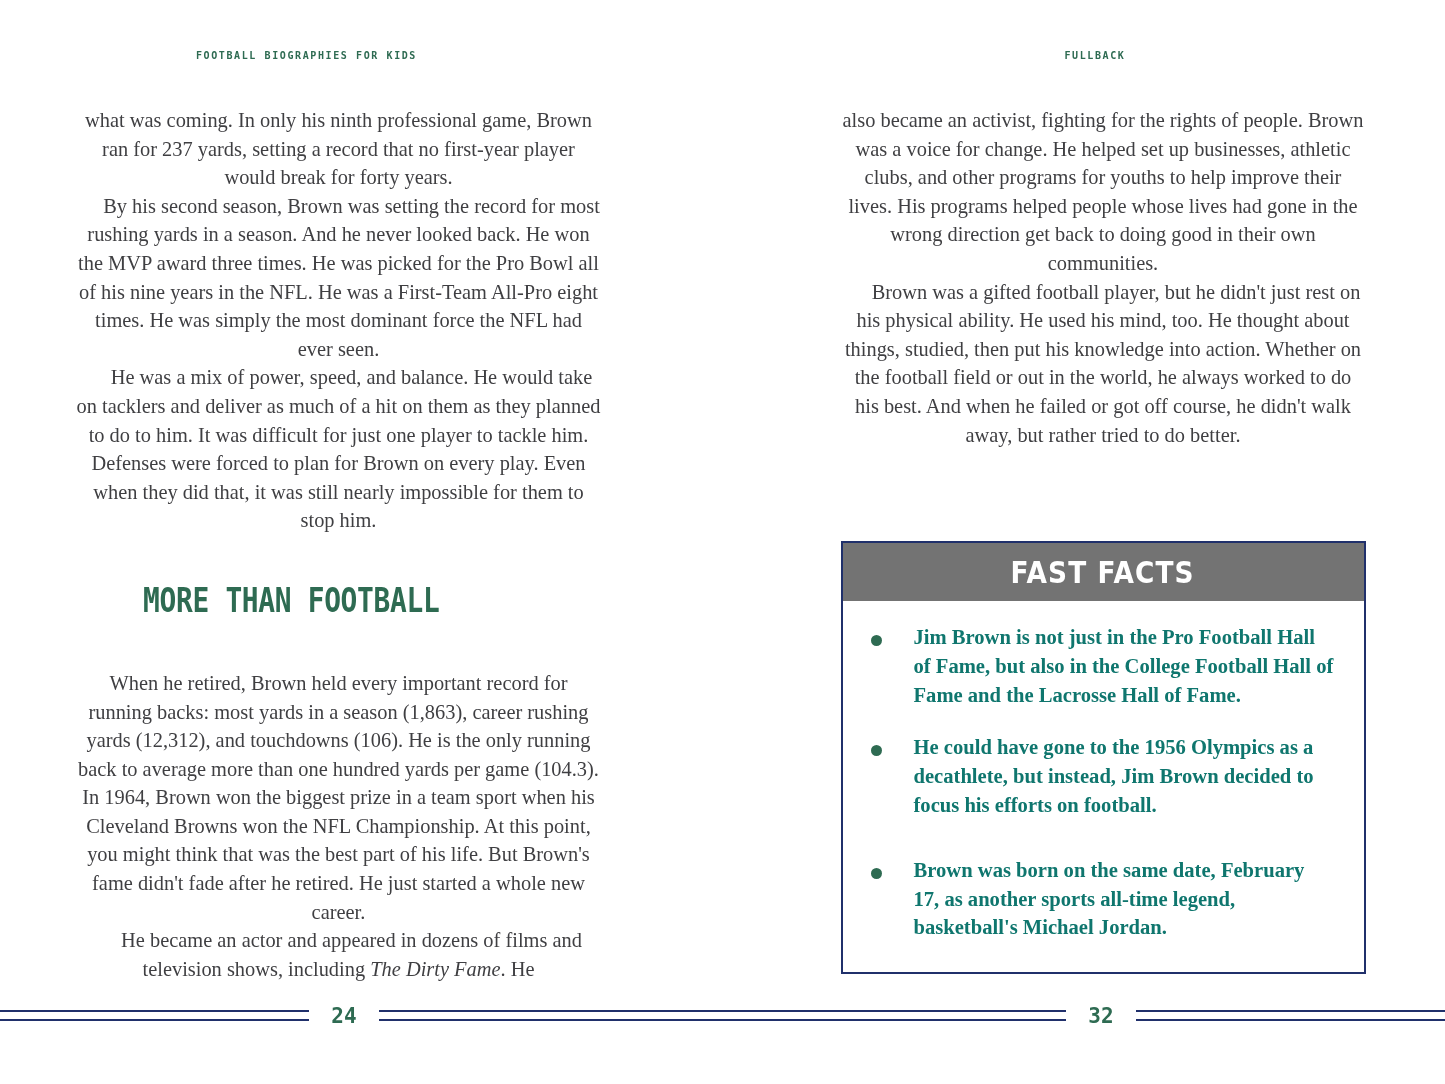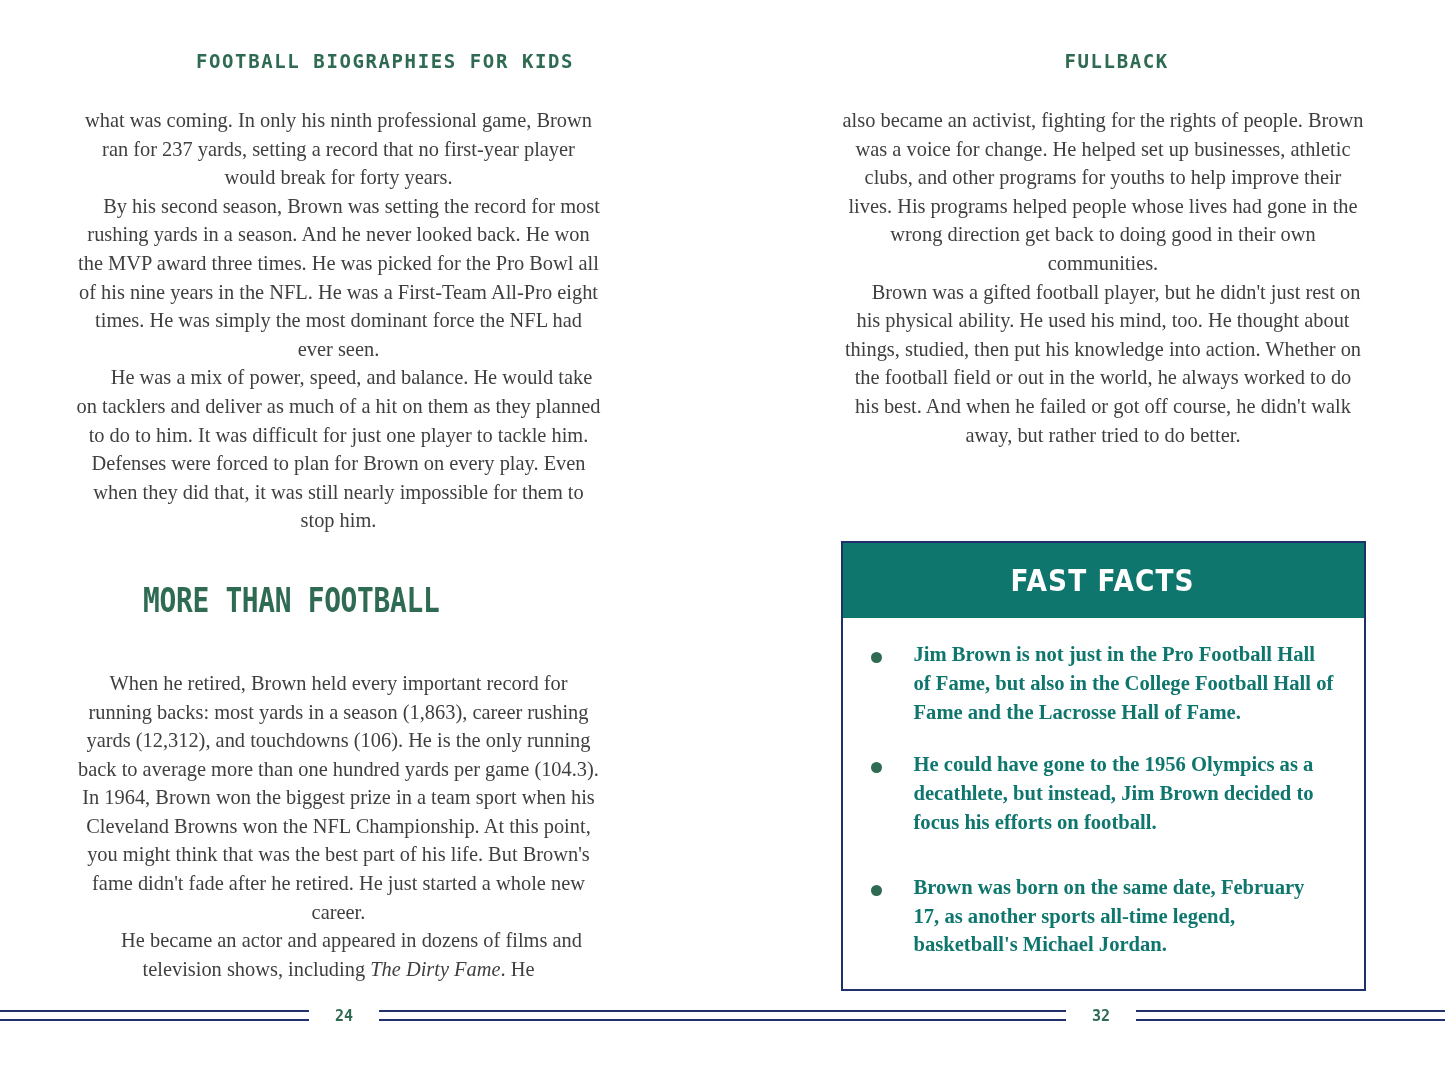--- a/index.html
+++ b/index.html
@@ -27,21 +27,21 @@
     width: 722.5px;
     height: 1084px;
     box-sizing: border-box;
   }
 
   
   .running-head {
     position: absolute;
     top: 50px;
     font-family: "DejaVu Sans Mono", "Liberation Mono", monospace;
-    font-size: 19px;
+    font-size: 10px;
     letter-spacing: 1.6px;
     color: #2e6b52;
     font-weight: 700;
     white-space: nowrap;
   }
   .page-left .running-head { left: 196px; }
   .page-right .running-head { left: 342px; }
 
   
   .column {
@@ -89,22 +89,22 @@
   .fastfacts {
     position: absolute;
     left: 118px;
     top: 541px;
     width: 525px;
     box-sizing: border-box;
     border: 2px solid #20306b;
     background: #ffffff;
   }
   .fastfacts-header {
-    background: #0f766e;
-    height: 75px;
+    background: #737373;
+    height: 58px;
     display: flex;
     align-items: center;
     justify-content: center;
   }
   .fastfacts-title {
     font-family: "DejaVu Sans", "Liberation Sans", sans-serif;
     font-weight: 700;
     font-size: 30px;
     letter-spacing: 1.2px;
     color: #ffffff;
@@ -158,21 +158,21 @@
   .page-left .footer .rule.rule-b { left: 379px; width: 343.5px; }
   .page-right .footer .rule.rule-a { left: 0; width: 343.5px; }
   .page-right .footer .rule.rule-b { left: 413px; width: 309.5px; }
 
   .folio {
     position: absolute;
     top: 0;
     width: 70px;
     text-align: center;
     font-family: "DejaVu Sans Mono", "Liberation Mono", monospace;
-    font-size: 15px;
+    font-size: 21px;
     font-weight: 700;
     color: #2e6b52;
     line-height: 30px;
   }
   .page-left .folio { left: 309px; }
   .page-right .folio { left: 343.5px; }
 </style>
 </head>
 <body>
 

